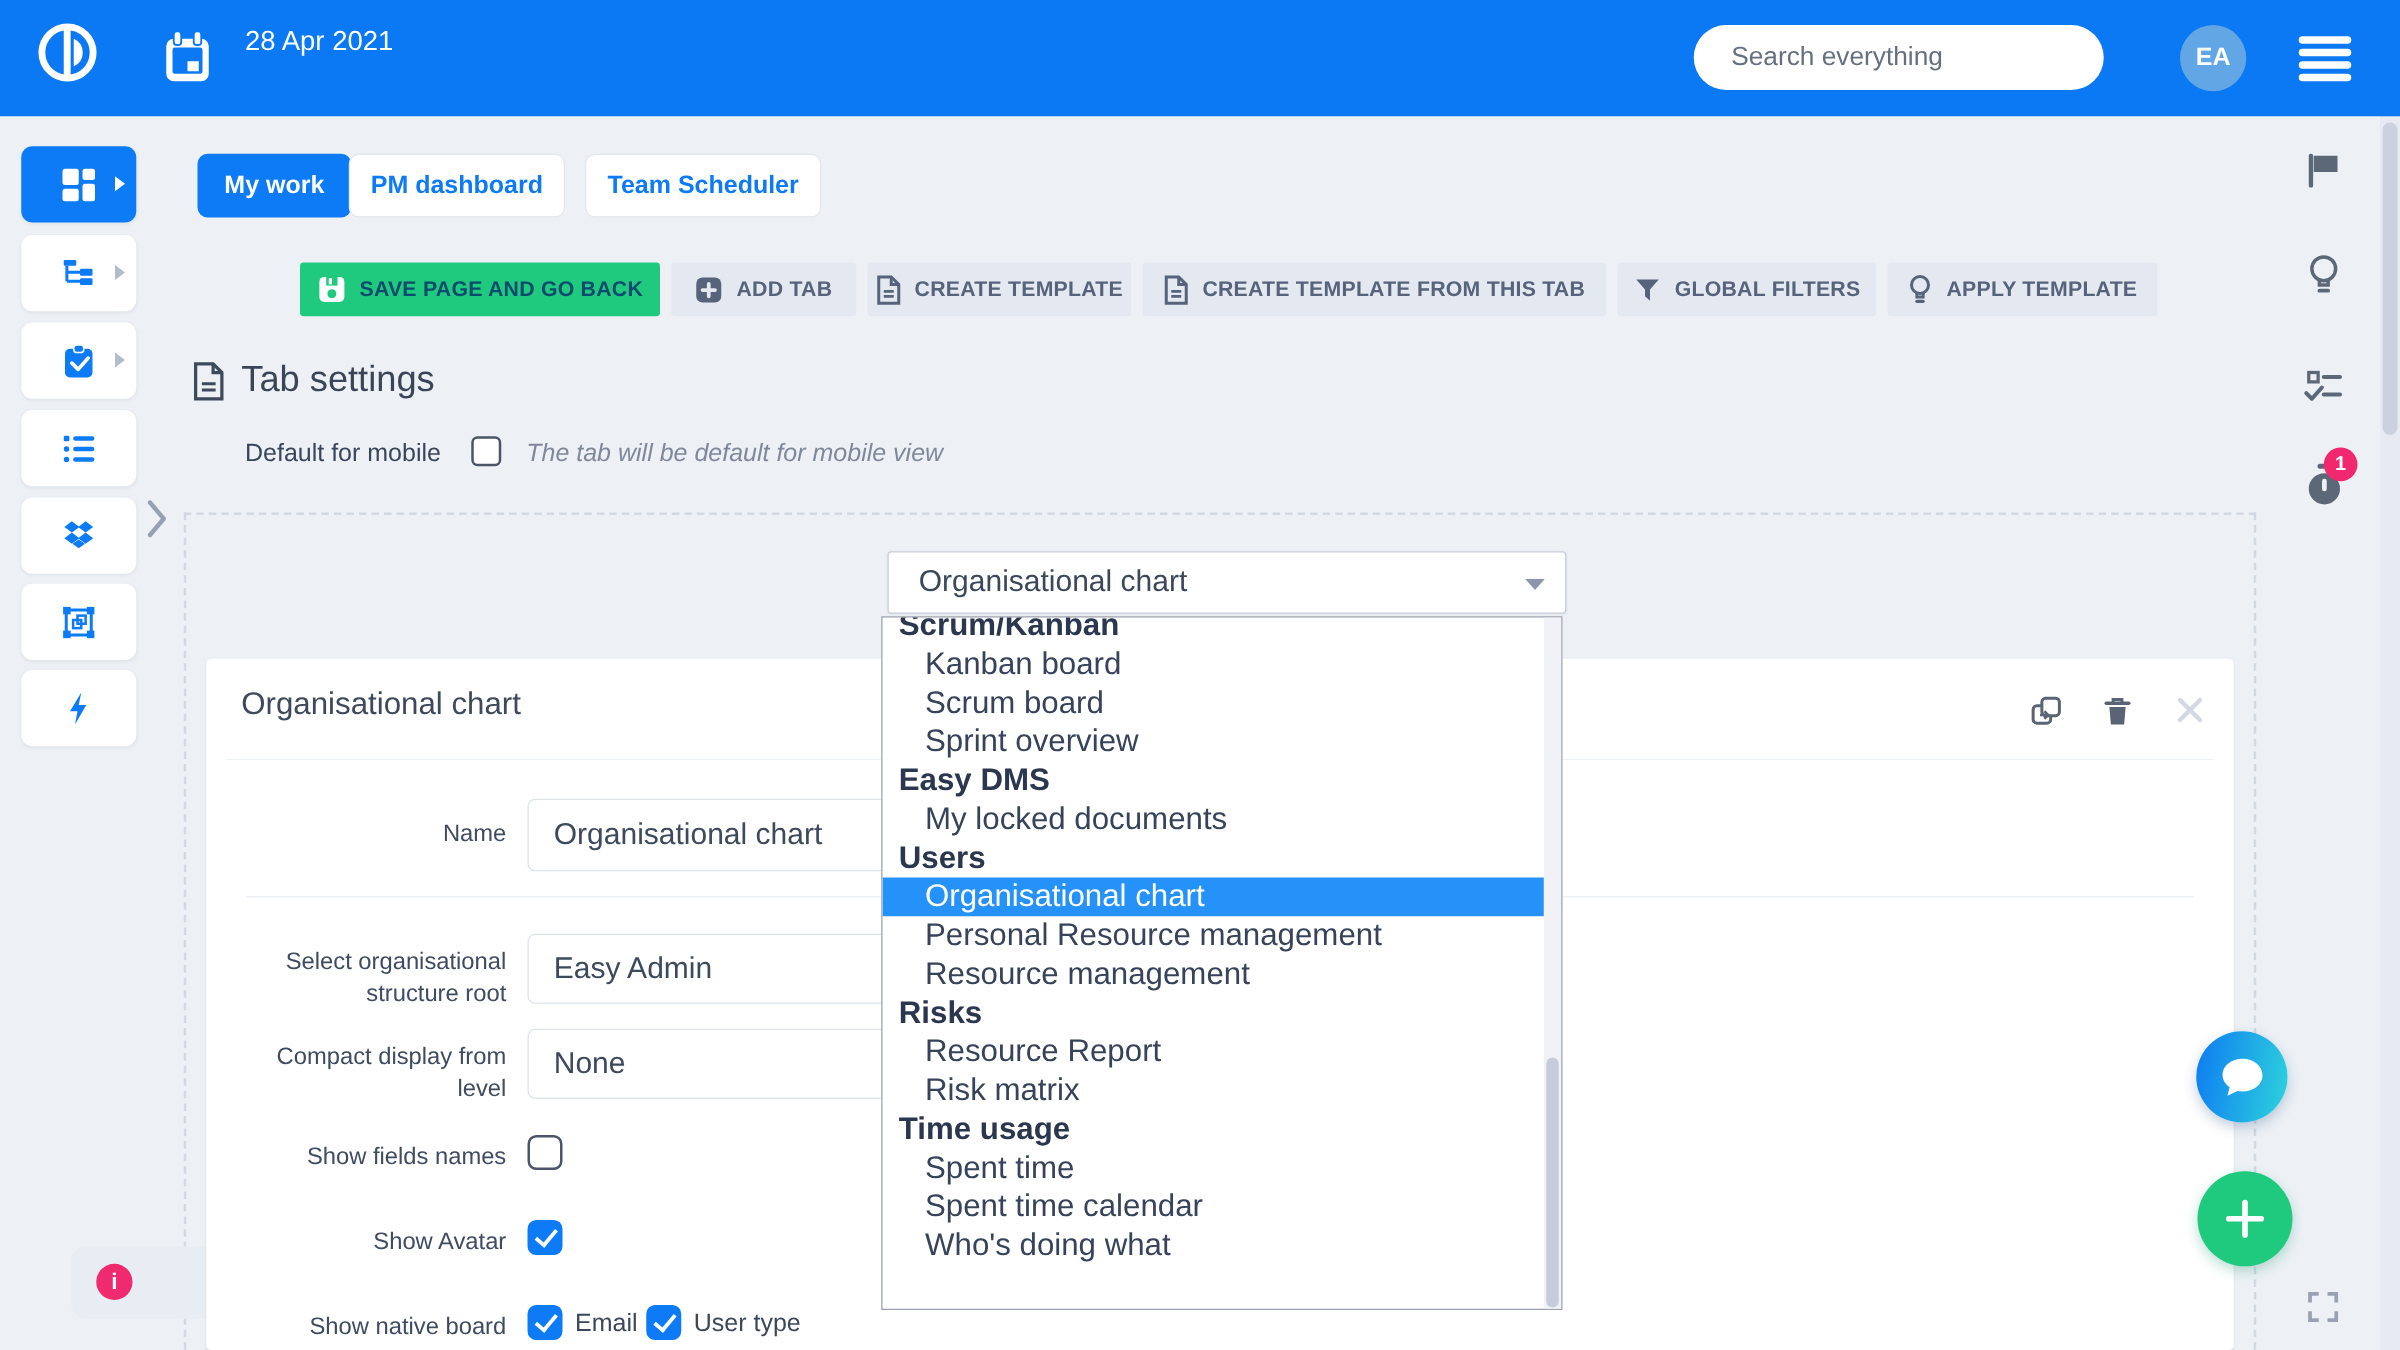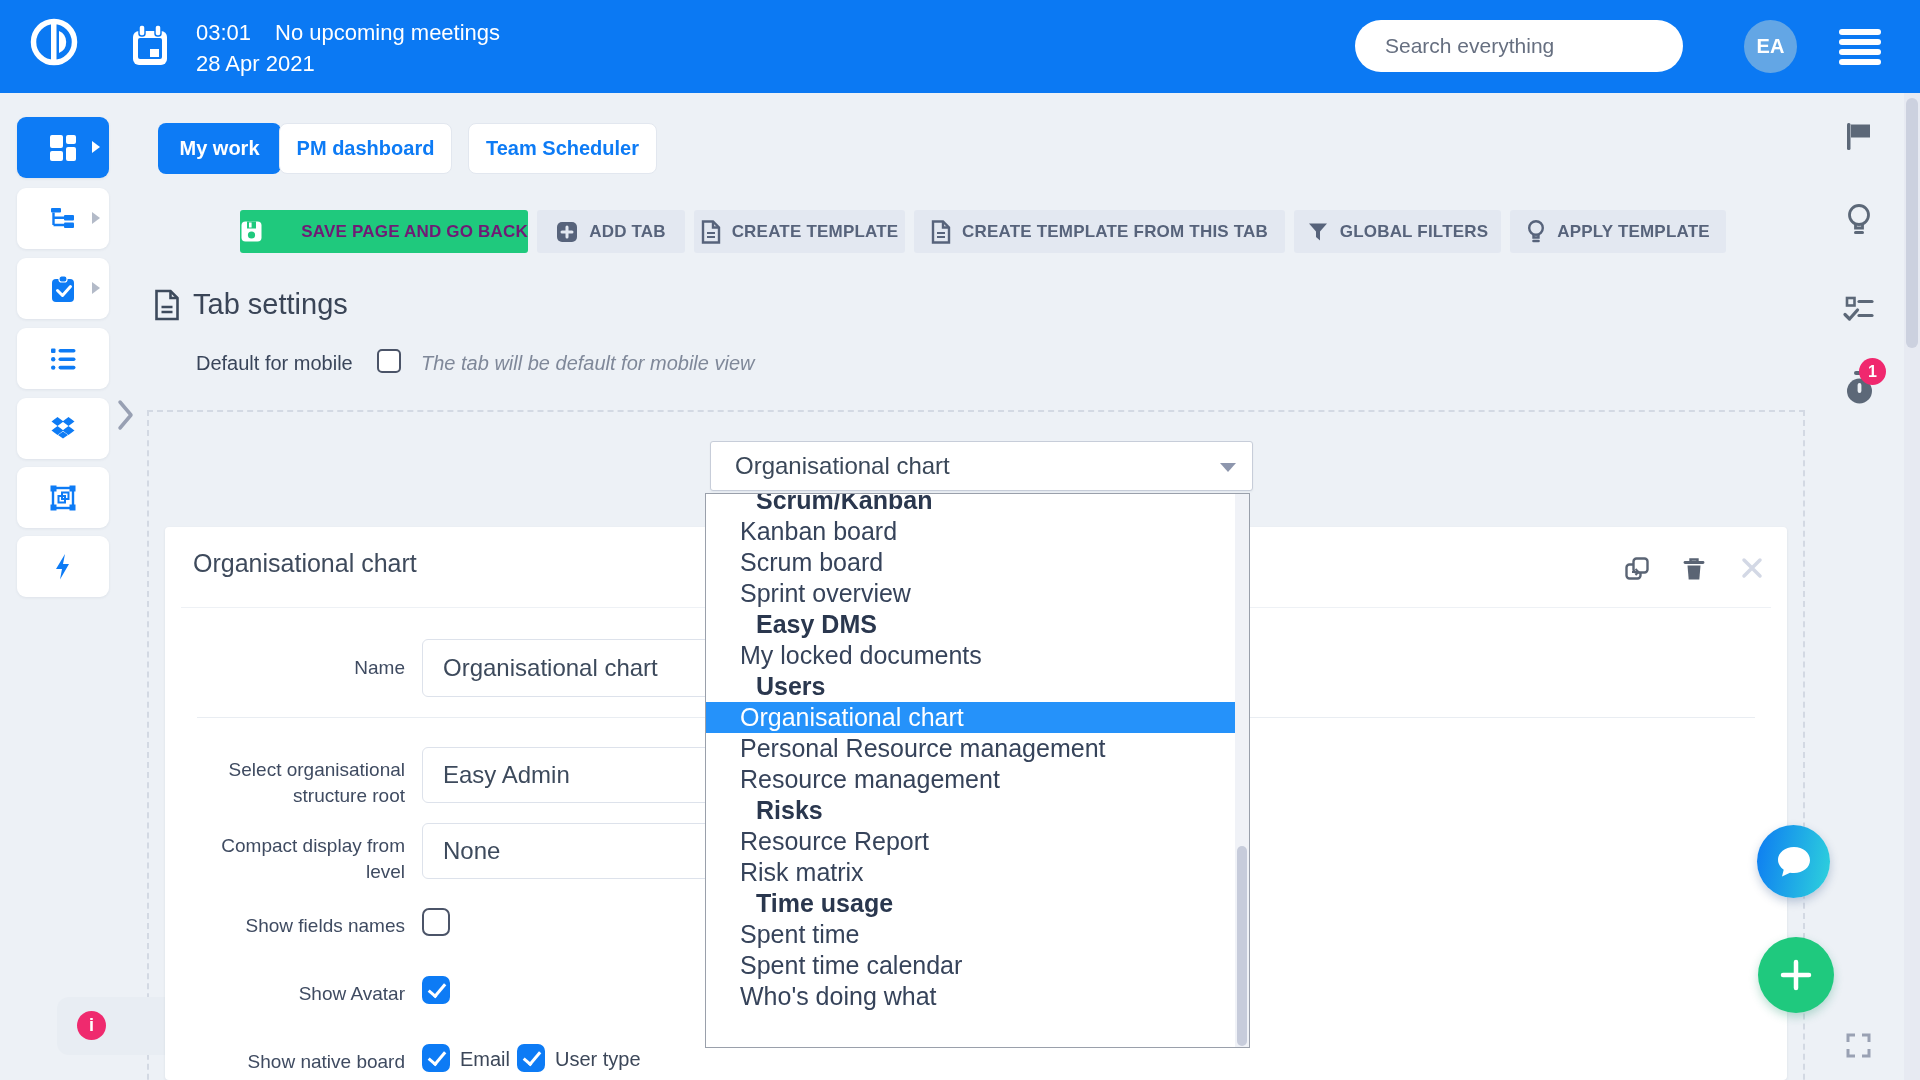--- a/index.html
+++ b/index.html
@@ -37,21 +37,21 @@
   .pg-thumb{position:absolute;left:2px;top:98px;width:12px;height:250px;background:#ccd1df;border-radius:6px;}
 
   
   .tab{position:absolute;top:123px;height:51px;border-radius:8px;background:#fff;border:1px solid #e2e7ef;
        color:#0d7bf5;font-size:20px;font-weight:700;display:flex;align-items:center;justify-content:center;box-sizing:border-box;cursor:pointer;}
   .tab.active{background:#0d7bf5;color:#fff;border:none;}
 
   
   .tbtn{position:absolute;top:210px;height:43px;background:#e3e8f1;border-radius:3px;color:#57637b;
         font-size:17px;font-weight:600;letter-spacing:.2px;display:flex;align-items:center;justify-content:center;gap:11px;box-sizing:border-box;cursor:pointer;}
-  .tbtn.green{background:#1fc97d;color:#701a75;justify-content:space-between;}
+  .tbtn.green{background:#1fc97d;color:#0c4a6e;}
 
   
   .ts-head{position:absolute;left:154px;top:288px;display:flex;align-items:center;gap:13px;color:#3a4557;font-size:29px;font-weight:500;}
   .ts-label{position:absolute;left:196px;top:352px;font-size:20px;color:#39455a;}
   .ts-hint{position:absolute;left:421px;top:352px;font-size:20px;font-style:italic;color:#7f8899;}
 
   .cb{width:28px;height:28px;border:2.5px solid #4b5468;border-radius:7px;background:#fff;box-sizing:border-box;position:absolute;cursor:pointer;}
   .cb.sm{width:24px;height:24px;border-width:2px;border-radius:5px;}
   .cb.checked{background:#0d7bf5;border-color:#0d7bf5;}
   .cb.checked::after{content:"";position:absolute;left:8px;top:2px;width:7px;height:14px;border:solid #fff;border-width:0 3.5px 3.5px 0;transform:rotate(40deg);}
@@ -63,21 +63,21 @@
   .mod-select{position:absolute;left:710px;top:441px;width:543px;height:50px;background:#fff;border:1px solid #c7cdd9;border-radius:3px;
               box-sizing:border-box;display:flex;align-items:center;padding-left:24px;font-size:24px;color:#3b4859;z-index:6;
               box-shadow:0 1px 2px rgba(20,30,50,.05);cursor:pointer;}
   .mod-select .chev{position:absolute;right:16px;top:21px;}
 
   
   .dropdown{position:absolute;left:705px;top:493px;width:545px;height:555px;background:#fff;border:1px solid #9aa0ab;
             box-sizing:border-box;overflow:hidden;z-index:10;}
   .dd-list{margin-top:-9px;}
   .dd-row{height:31px;line-height:31px;font-size:25px;padding-left:34px;color:#36435a;white-space:nowrap;cursor:pointer;}
-  .dd-row.group{font-weight:700;padding-left:13px;color:#2a374e;margin-left:37px;}
+  .dd-row.group{font-weight:700;padding-left:13px;color:#2a374e;}
   .dd-row.selected{background:#2592fa;color:#fff;}
   .dd-scroll{position:absolute;right:0;top:0;width:14px;height:100%;background:#f0f2f7;}
   .dd-thumb{position:absolute;right:2px;top:352px;width:10px;height:200px;background:#c7ccdb;border-radius:5px;}
 
   
   .widget{position:absolute;left:165px;top:527px;width:1622px;height:553px;background:#fff;border-radius:4px;
           box-shadow:0 1px 3px rgba(30,40,60,.08);z-index:2;}
   .w-title{position:absolute;left:28px;top:22px;font-size:25px;color:#3e4a5c;}
   .w-ic{position:absolute;top:28px;cursor:pointer;}
   .w-div1{position:absolute;left:16px;top:80px;width:1590px;height:1px;background:#eef1f5;}
@@ -114,23 +114,20 @@
     <div class="cal">
       <svg width="38" height="44" viewBox="0 0 38 44">
         <rect x="2" y="7" width="34" height="34" rx="6" fill="#fff"></rect>
         <rect x="8" y="1" width="6" height="11" rx="2.5" fill="#fff" stroke="#0b79f3" stroke-width="1.5"></rect>
         <rect x="24" y="1" width="6" height="11" rx="2.5" fill="#fff" stroke="#0b79f3" stroke-width="1.5"></rect>
         <rect x="7" y="14" width="24" height="21" rx="2" fill="#0b79f3"></rect>
         <rect x="19" y="25" width="9" height="8" fill="#fff"></rect>
       </svg>
     </div>
     <div class="sched">
-      <div class="row1">
-        <span>03:01</span><span>No upcoming meetings</span>
-      </div>
       <div class="row2">28 Apr 2021</div>
     </div>
     <div class="search">
       <input type="text" placeholder="Search everything" style="">
     </div>
     <div class="avatar">EA</div>
     <div class="burger">
       <span></span>
         <span></span>
         <span></span>

